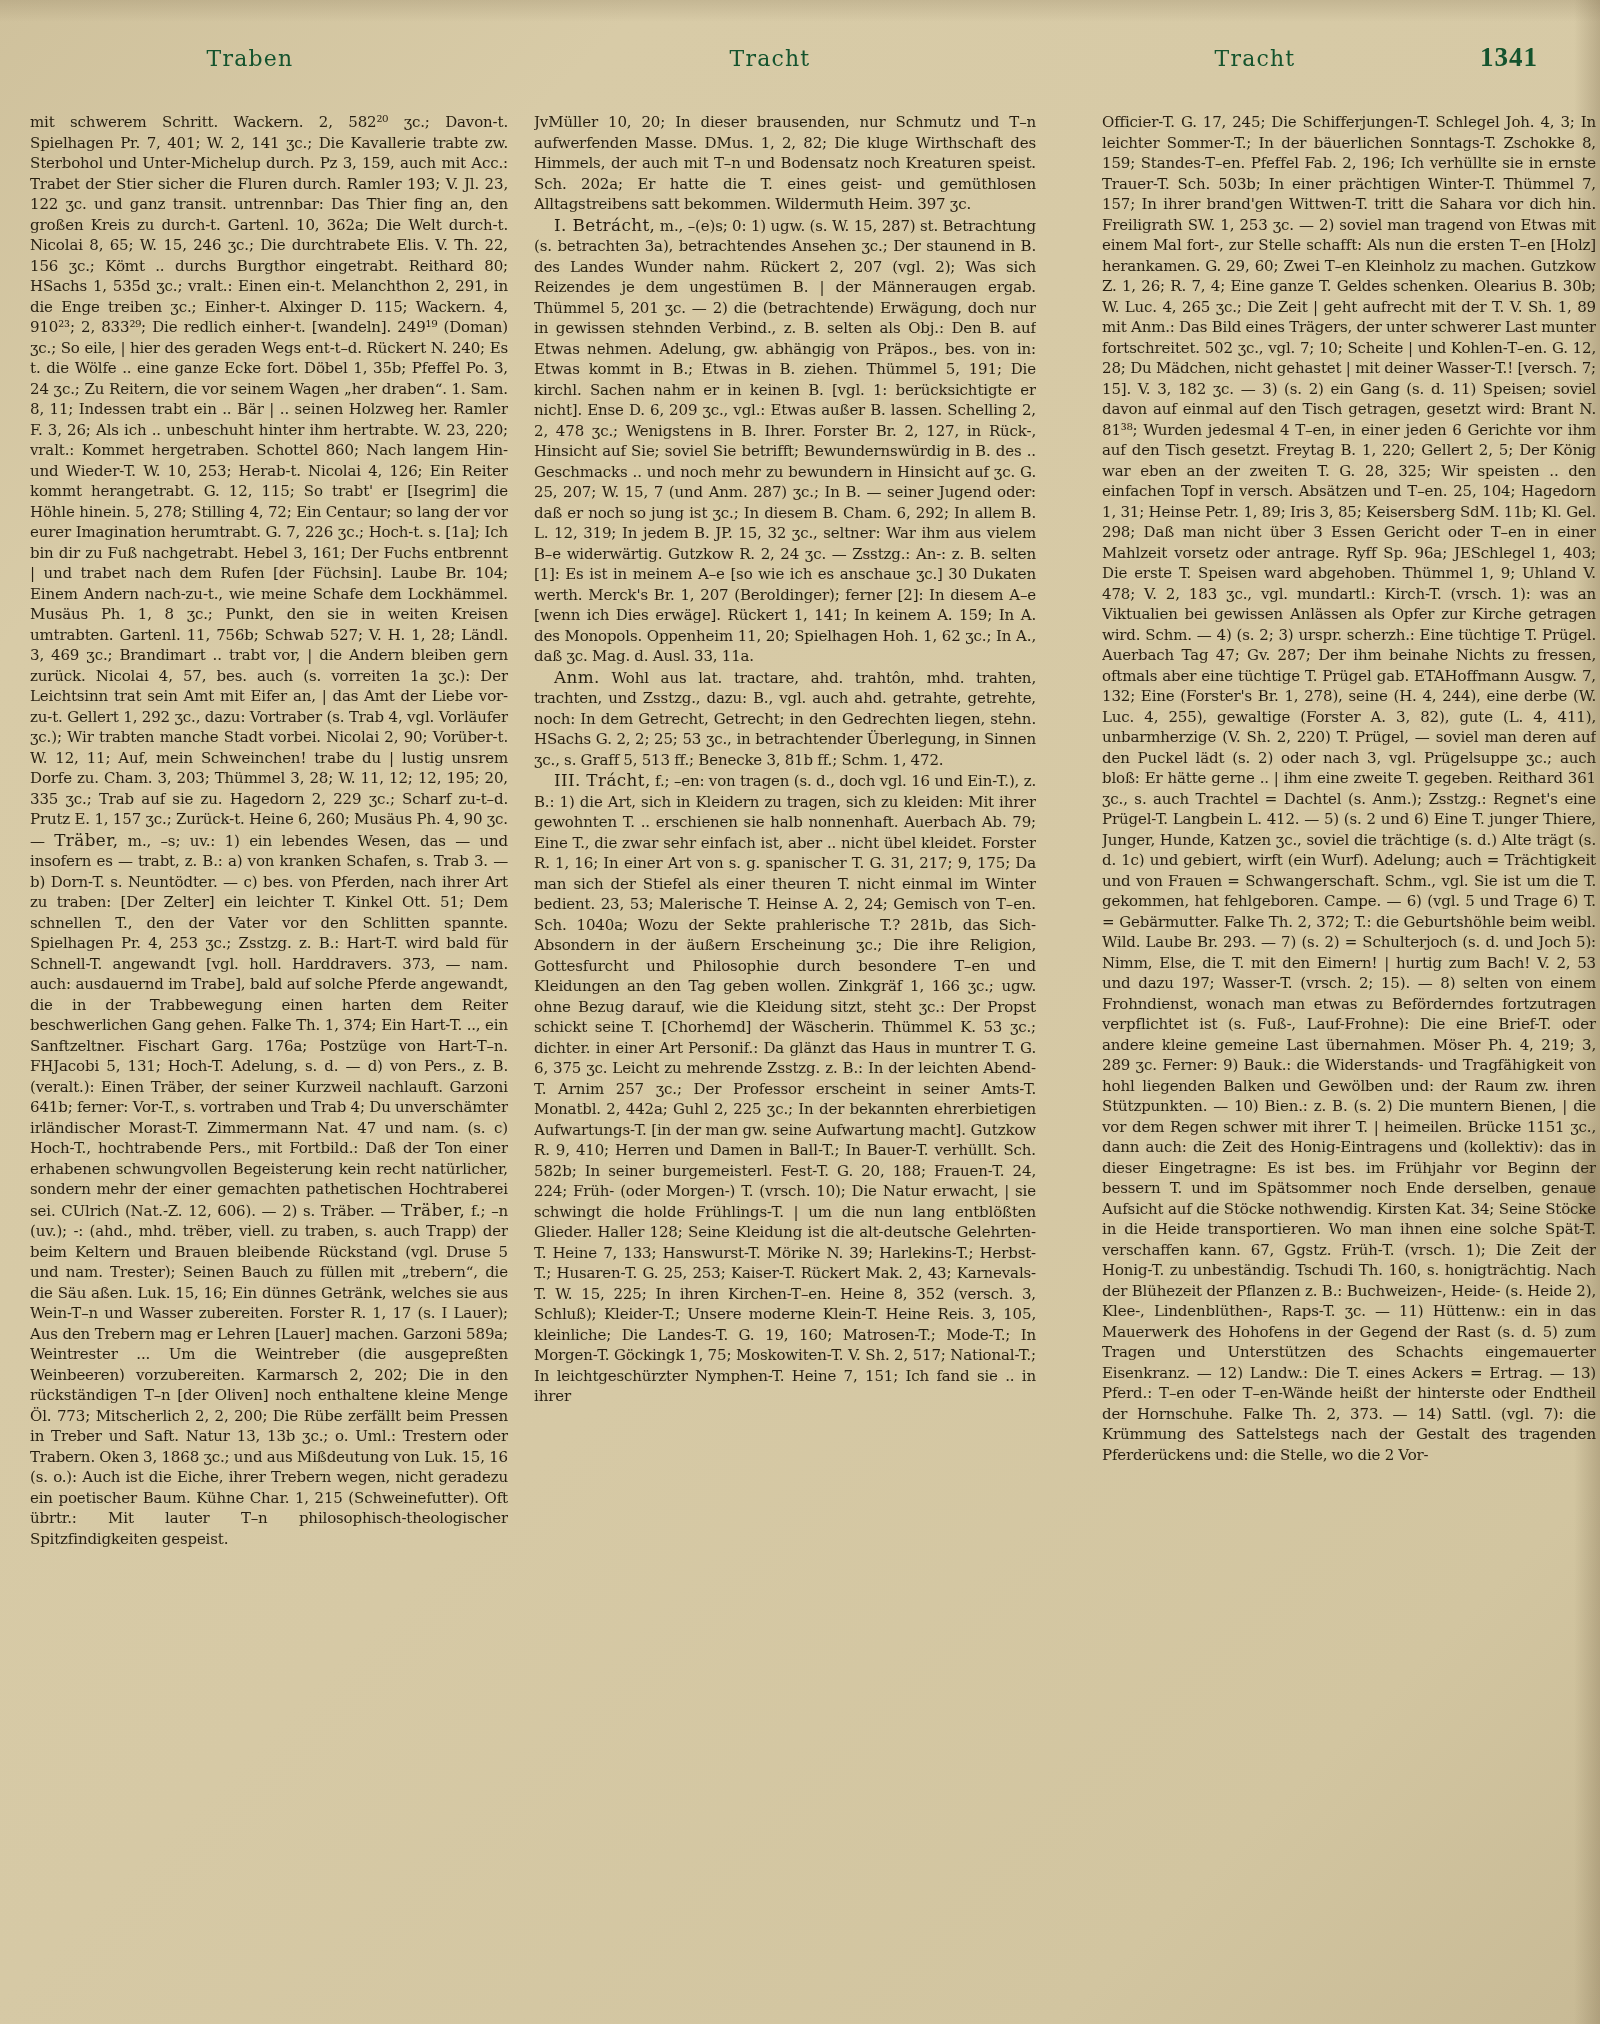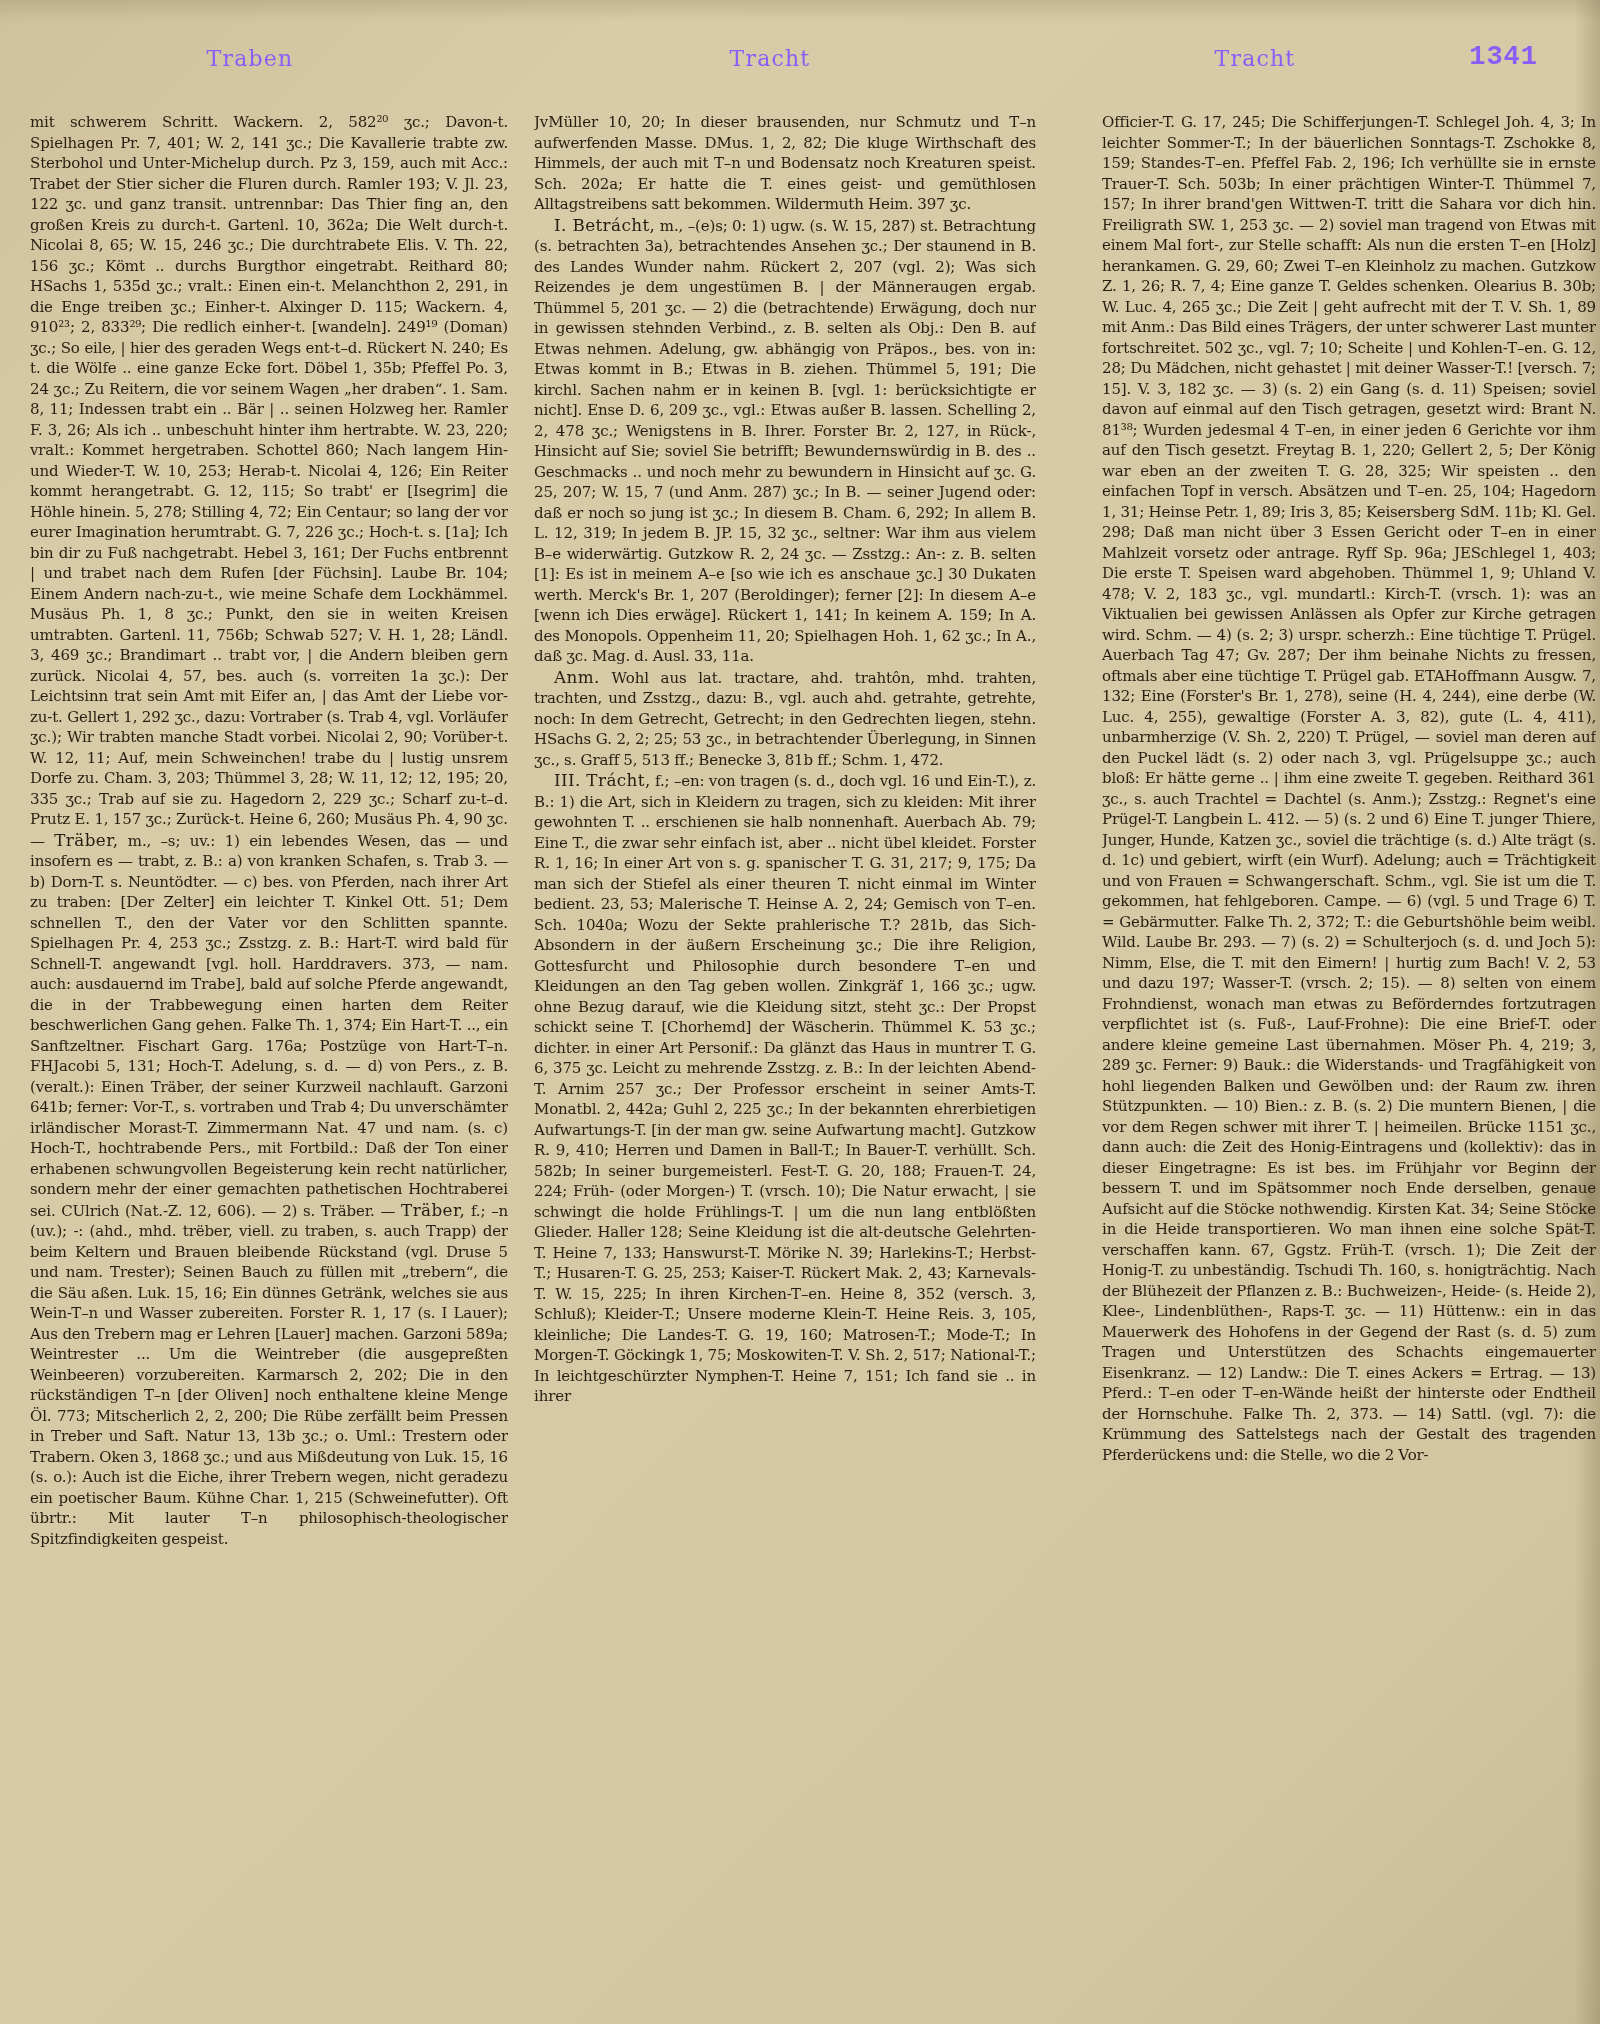--- a/index.html
+++ b/index.html
@@ -11,27 +11,27 @@
   }
   .page{position:absolute;inset:0;}
   
   .edge-shade-right{position:absolute;right:0;top:0;width:26px;height:100%;
     background:linear-gradient(to left,rgba(108,90,60,.28),rgba(108,90,60,0));}
   .edge-shade-top{position:absolute;left:0;top:0;width:100%;height:22px;
     background:linear-gradient(to bottom,rgba(108,90,60,.18),rgba(108,90,60,0));}
   .smudge{position:absolute;right:-14px;top:1120px;width:46px;height:150px;border-radius:50%;
     background:radial-gradient(ellipse at center,rgba(82,64,40,.35),rgba(82,64,40,0) 70%);}
   .running-head{position:absolute;top:46px;left:0;width:1600px;height:34px;
-    font-size:22px;letter-spacing:1.2px;color:#8b5cf6;}
+    font-size:22px;letter-spacing:1.2px;color:#14532d;}
   .rh-item{position:absolute;top:0;text-align:center;font-weight:500;}
   .rh-left{left:30px;width:440px;}
   .rh-center{left:520px;width:500px;}
   .rh-right{left:1045px;width:420px;}
   .page-number{position:absolute;top:-4px;right:62px;font-size:27px;font-weight:bold;
-    letter-spacing:1px;font-family:Liberation Mono, monospace;}
+    letter-spacing:1px;font-family:Liberation Serif, serif;}
   .columns{position:absolute;left:30px;top:112px;display:flex;gap:26px;}
   .col{
     text-align:justify;font-size:15px;line-height:20.5px;letter-spacing:-0.15px;
     overflow:hidden;word-spacing:-0.3px;
   }
   .col-0{width:478px;height:1534px;}
   .col-1{width:502px;height:1522px;}
   .col-2{width:494px;height:1878px;margin-left:40px;}
   .block{margin:0;padding:0;}
   .block.indent{text-indent:20px;}

